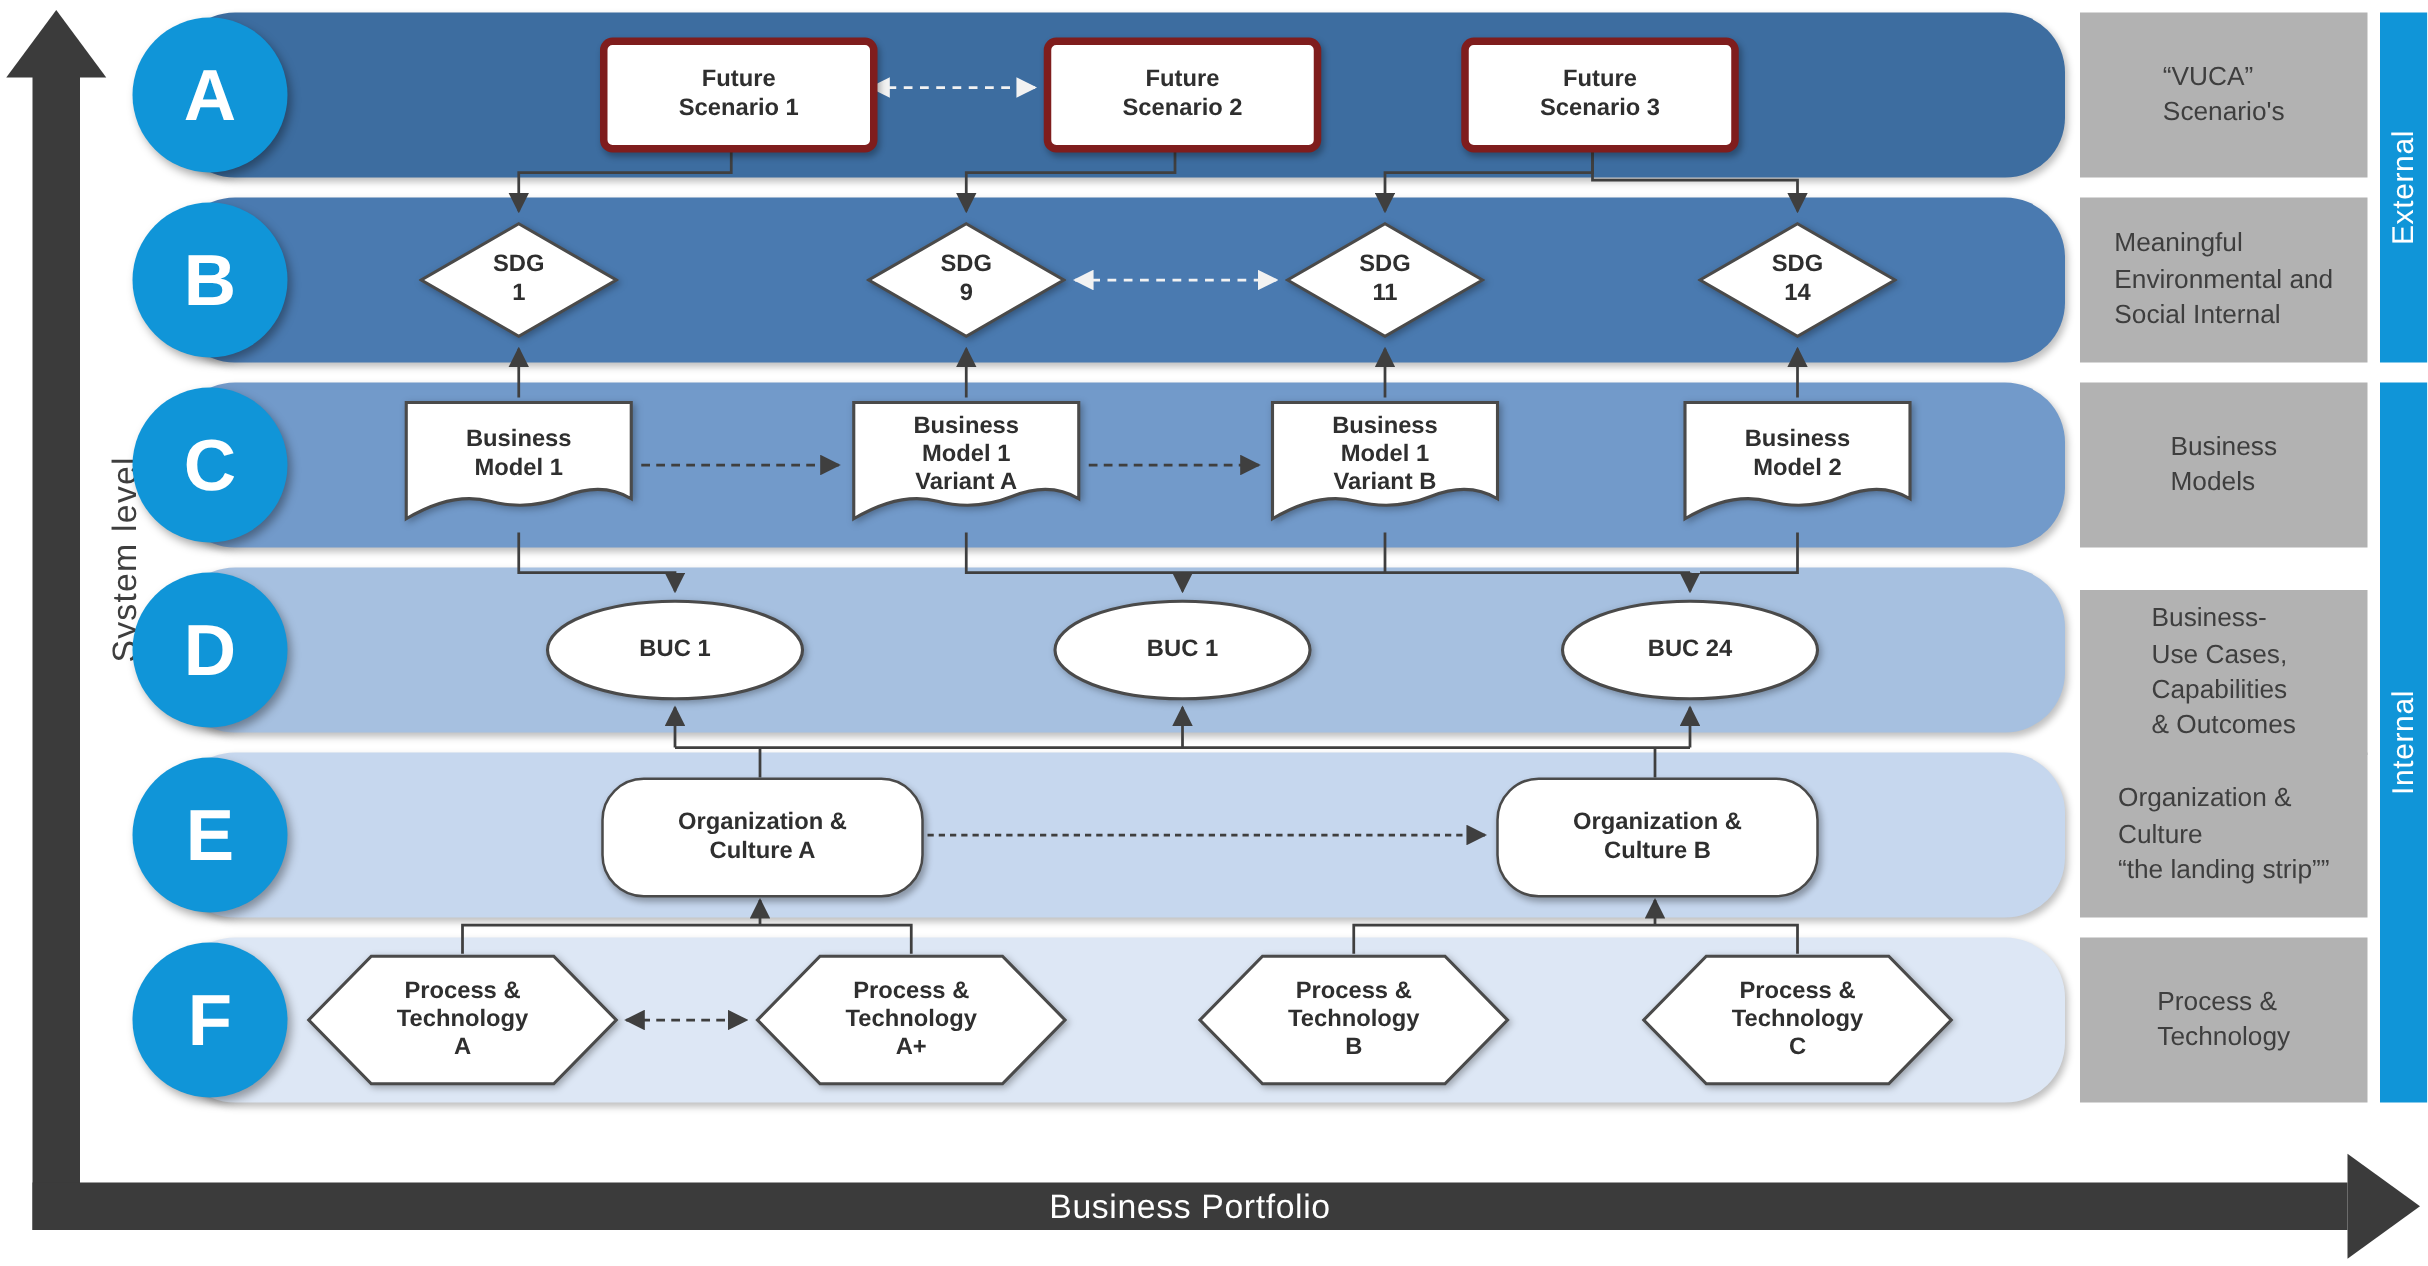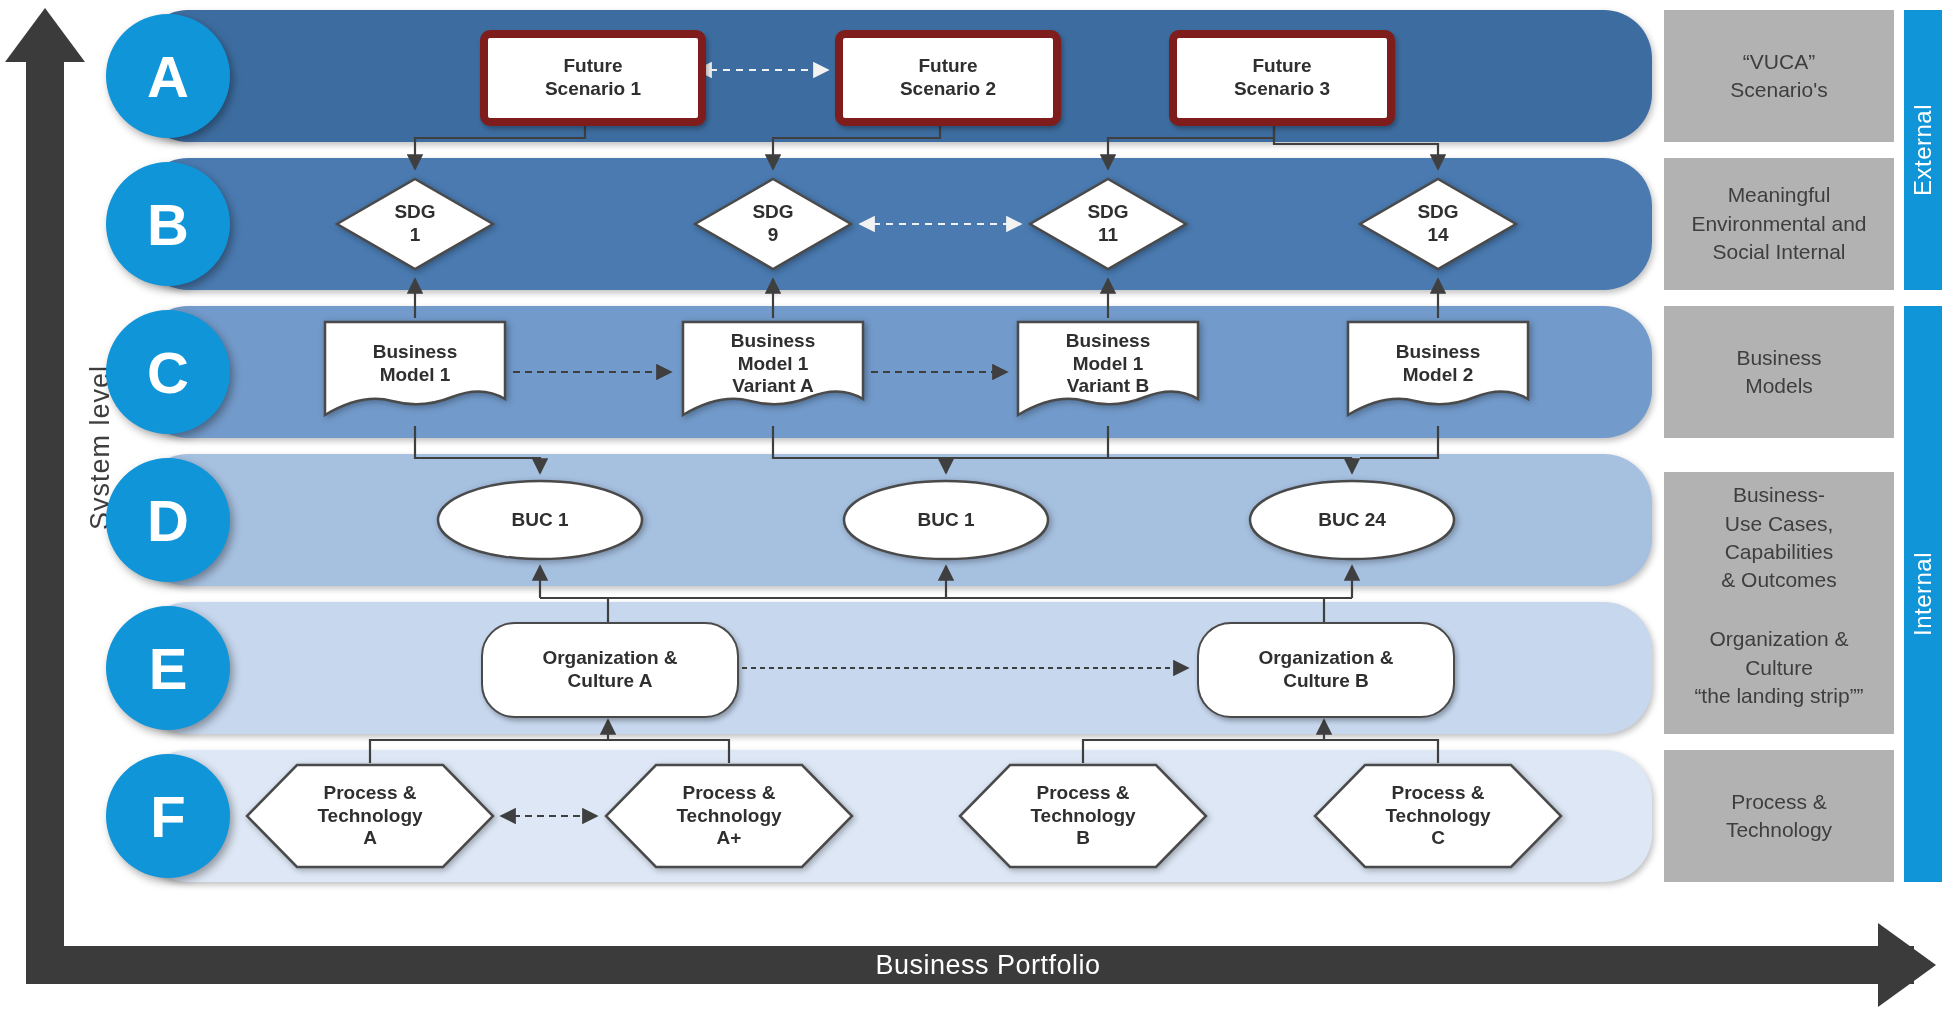--- a/index.html
+++ b/index.html
@@ -7,56 +7,56 @@
     position:relative;width:1942px;height:1013px;overflow:hidden;
     font-family:"Liberation Sans", sans-serif;background:#ffffff;
   }
   
   .yaxis-bar{position:absolute;left:26px;top:60px;width:38px;height:924px;background:#3b3b3b;}
   .yaxis-head{position:absolute;left:5px;top:8px;width:0;height:0;
     border-left:40px solid transparent;border-right:40px solid transparent;border-bottom:54px solid #3b3b3b;}
   .yaxis-label{position:absolute;left:-10px;top:432px;width:220px;text-align:center;
     transform:rotate(-90deg);font-size:27px;color:#3e3e3e;letter-spacing:1px;}
   .xaxis-bar{position:absolute;left:26px;top:946px;width:1852px;height:38px;background:#3b3b3b;
-    display:flex;align-items:center;justify-content:center;margin-left:36px;}
+    display:flex;align-items:center;justify-content:center;}
   .xaxis-text{color:#ffffff;font-size:27px;letter-spacing:0.5px;}
   .xaxis-head{position:absolute;left:1878px;top:923px;width:0;height:0;
     border-top:42px solid transparent;border-bottom:42px solid transparent;border-left:58px solid #3b3b3b;}
   
   .band{position:absolute;left:140px;width:1512px;height:132px;border-radius:48px;z-index:1;
     box-shadow:2px 3px 6px rgba(0,0,0,0.25);}
   .band-a{top:10px;background:#3d6da0;}
   .band-b{top:158px;background:#4a7ab0;}
   .band-c{top:306px;background:#729aca;}
   .band-d{top:454px;background:#a6c0e0;}
   .band-e{top:602px;background:#c6d7ee;}
   .band-f{top:750px;background:#dde7f5;}
   
   .letter-circle{position:absolute;left:106px;width:124px;height:124px;border-radius:50%;
     background:#1095d8;z-index:4;display:flex;align-items:center;justify-content:center;
     box-shadow:3px 4px 8px rgba(0,0,0,0.35);}
   .letter-circle span{color:#ffffff;font-size:58px;font-weight:bold;}
   
   .desc-box{position:absolute;left:1664px;width:230px;height:132px;background:#b2b2b2;z-index:1;
-    display:flex;align-items:center;justify-content:center;text-align:center;
+    display:flex;align-items:center;justify-content:center;text-align:left;
     color:#3e3e3e;font-size:21px;line-height:1.35;white-space:pre-line;}
   
   .side-bar{position:absolute;left:1904px;width:38px;background:#1095d8;z-index:1;
     display:flex;align-items:center;justify-content:center;overflow:visible;}
   .side-bar .vtext{transform:rotate(-90deg);color:#ffffff;font-size:24px;letter-spacing:0.5px;white-space:nowrap;}
   .bar-external{top:10px;height:280px;}
   .bar-internal{top:306px;height:576px;}
   
   .connectors{position:absolute;left:0;top:0;z-index:2;}
   
   .node{position:absolute;z-index:3;display:flex;align-items:center;justify-content:center;}
   .node .shape{position:absolute;inset:0;filter:drop-shadow(2px 2px 3px rgba(0,0,0,0.3));}
   .nlabel{position:relative;z-index:1;text-align:center;color:#2f2f2f;font-weight:bold;
     font-size:19px;line-height:1.2;white-space:pre-line;}
-  .rectnode{background:#ffffff;border:8px solid #7f1d1d;border-radius:10px;
+  .rectnode{background:#ffffff;border:6px solid #7f1d1d;border-radius:10px;
     box-shadow:2px 3px 5px rgba(0,0,0,0.3);}
   .pillnode{background:#ffffff;border:2px solid #4a4a4a;border-radius:34px;
     box-shadow:2px 3px 5px rgba(0,0,0,0.3);}
   .docnode .nlabel{padding-bottom:16px;}
 </style>
 </head>
 <body>
 
 <div class="stage">
 

